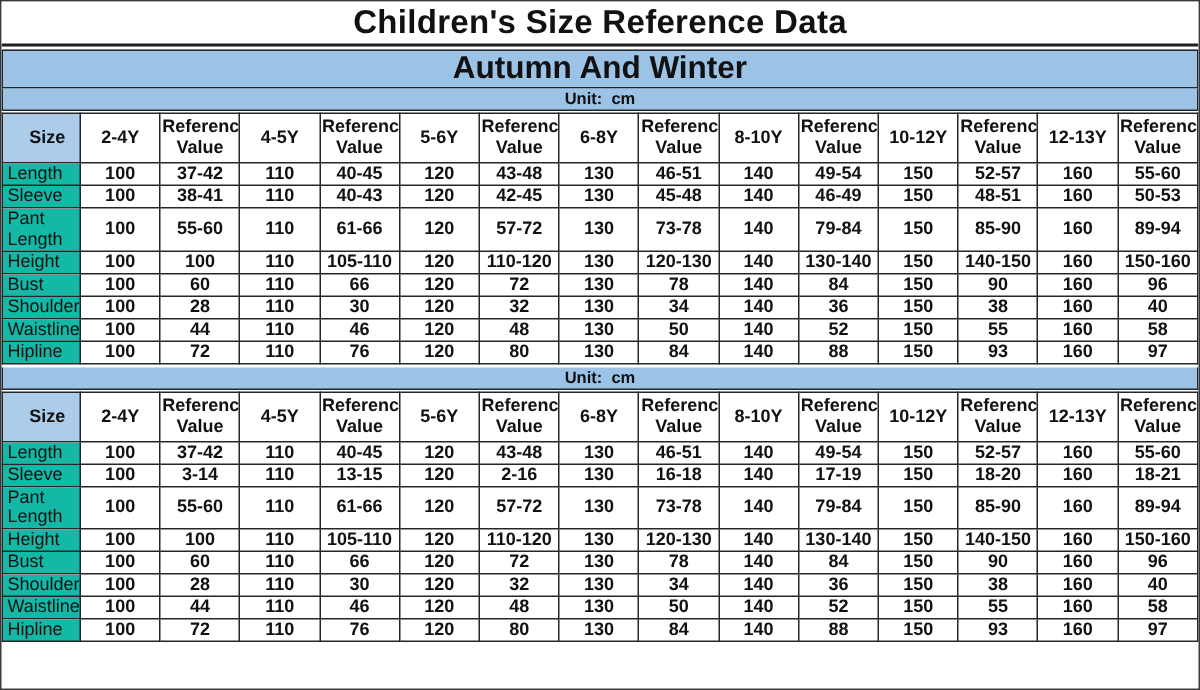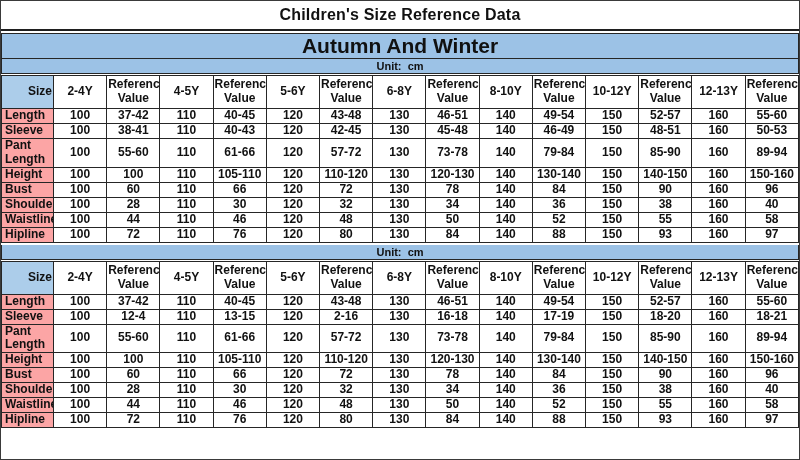--- a/index.html
+++ b/index.html
@@ -5,21 +5,21 @@
   html,body{margin:0;padding:0;background:#fff;}
   *{box-sizing:border-box;}
   body{font-family:"Liberation Sans","DejaVu Sans",sans-serif;font-weight:700;color:#111;}
   .sheet{
     width:800px;height:460px;background:#fff;
     border:1px solid #3a3a3a;overflow:hidden;
   }
   .title-band{
     height:30px;display:flex;align-items:center;justify-content:center;
     background:#fff;border-bottom:2px solid #1f1f1f;
-    font-size:16px;letter-spacing:.2px;
+    font-size:22px;letter-spacing:.2px;
   }
   .season{margin-top:2px;}
   .banner{
     height:26px;background:#9cc2e6;border:1px solid #262626;
     display:flex;align-items:center;justify-content:center;
     font-size:21px;
   }
   .unit-band{
     height:15px;background:#9cc2e6;border:1px solid #262626;border-top:none;
     display:flex;align-items:center;justify-content:center;
@@ -29,24 +29,24 @@
     width:100%;border-collapse:collapse;table-layout:fixed;
     font-size:12px;
   }
   table.size-table th, table.size-table td{
     border:1px solid #262626;padding:0 1px;text-align:center;
     line-height:1.15;overflow:hidden;
   }
   table.size-table col.label-col{width:52px;}
   table.size-table thead th{height:33px;background:#fff;font-weight:700;}
   table.size-table thead th.row-head{
-    background:#accdea;text-align:right;padding-left:9px;
+    background:#accdea;text-align:center;padding-left:9px;
   }
   table.size-table tbody th{
-    background:#fca5a5;text-align:left;padding-left:3px;font-weight:700;
+    background:#14b8a6;text-align:left;padding-left:3px;font-weight:400;
     height:15px;
   }
   table.size-table tbody td{height:15px;background:#fff;font-weight:700;}
 </style>
 </head>
 <body>
 
 <div class="sheet">
 
   <div class="title-band">Children's Size Reference Data</div>
@@ -285,21 +285,21 @@
             <td>140</td>
             <td>49-54</td>
             <td>150</td>
             <td>52-57</td>
             <td>160</td>
             <td>55-60</td>
           </tr>
           <tr>
             <th>Sleeve</th>
             <td>100</td>
-            <td>12-4</td>
+            <td>3-14</td>
             <td>110</td>
             <td>13-15</td>
             <td>120</td>
             <td>2-16</td>
             <td>130</td>
             <td>16-18</td>
             <td>140</td>
             <td>17-19</td>
             <td>150</td>
             <td>18-20</td>

